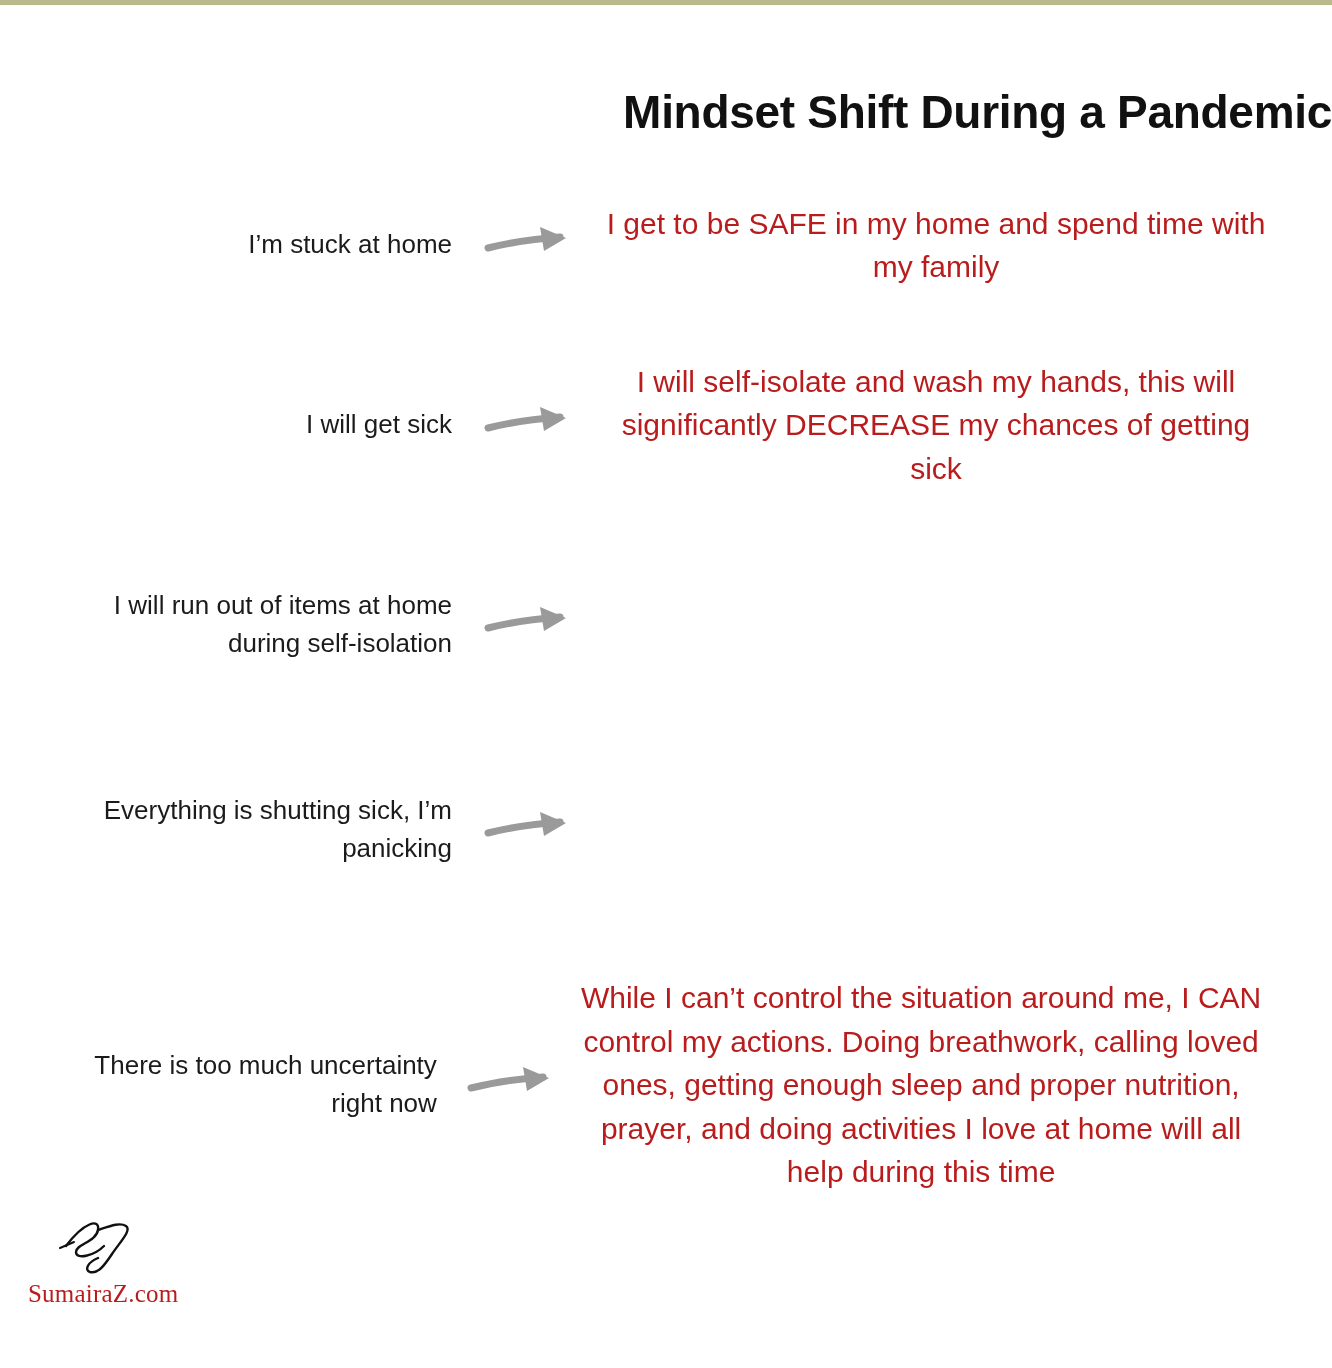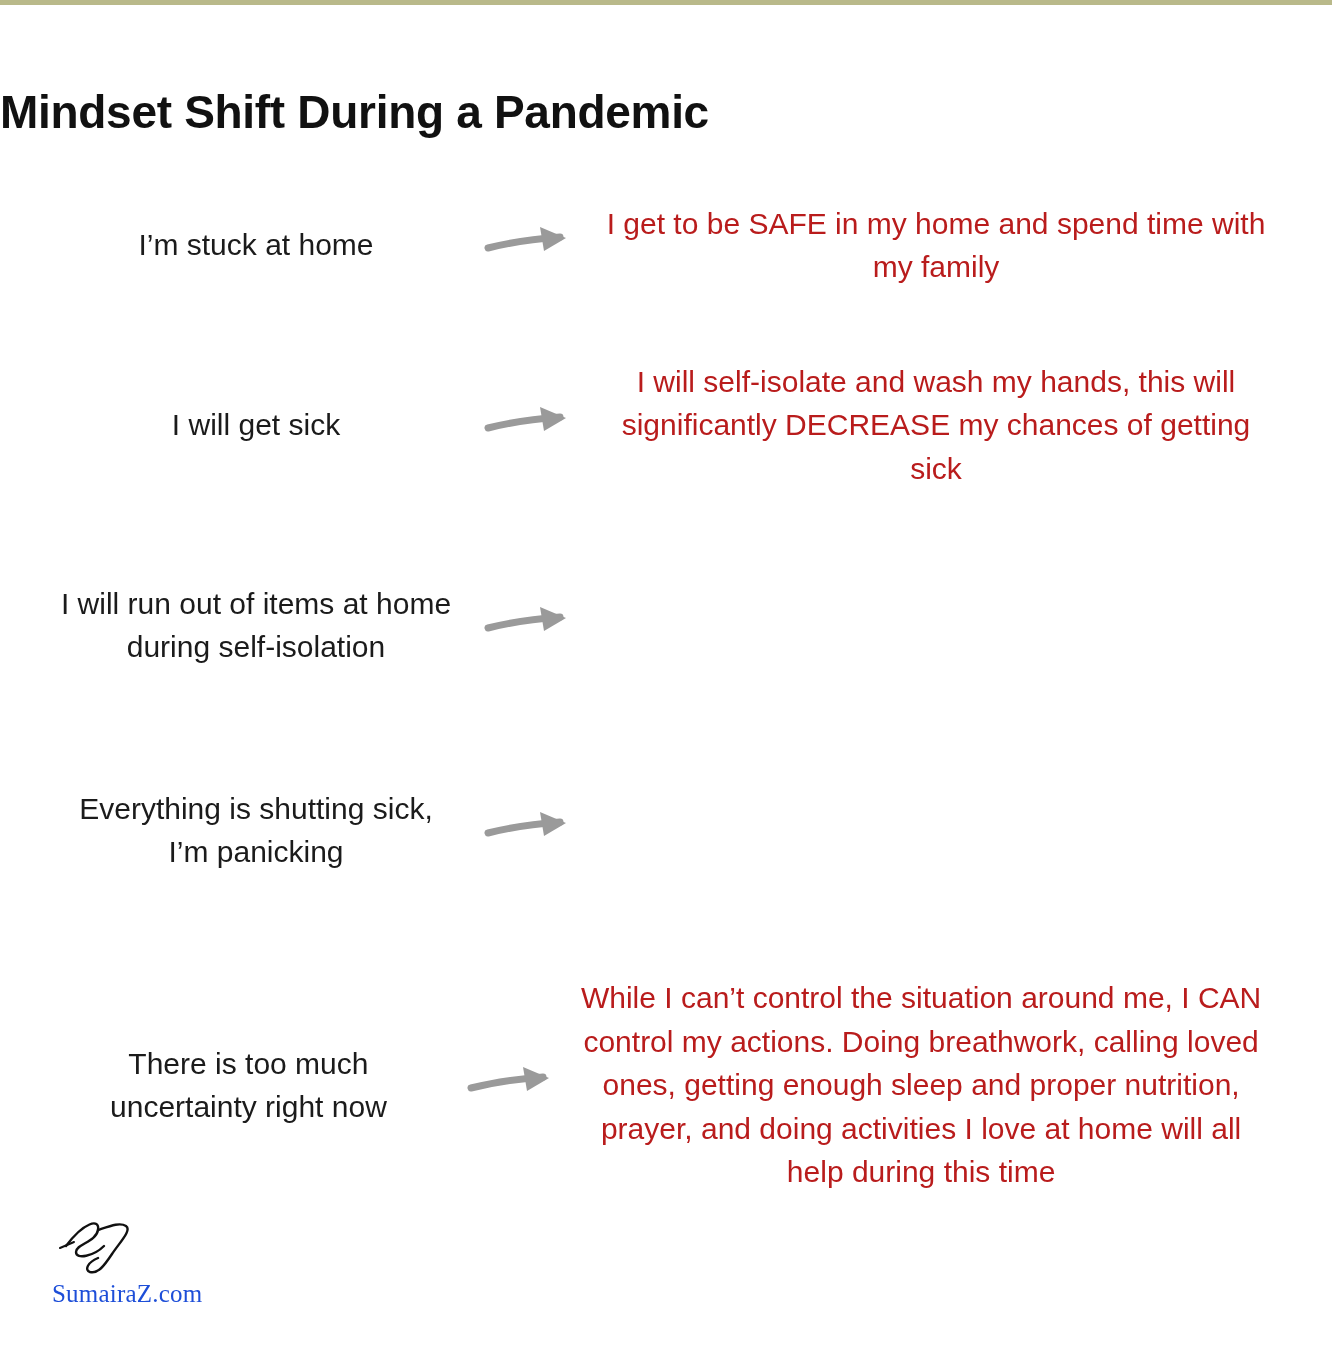--- a/index.html
+++ b/index.html
@@ -29,43 +29,43 @@
     left: 0;
     width: 1332px;
     height: 1363px;
     background: #ffffff;
   }
   .title {
     position: absolute;
     top: 80px;
     left: 0;
     width: 1332px;
-    text-align: left;
+    text-align: right;
     font-size: 46px;
     font-weight: bold;
     letter-spacing: -0.3px;
     color: #111111;
   }
   .rows {
     position: absolute;
     top: 160px;
     left: 0;
     width: 1332px;
   }
   .row {
     display: flex;
     align-items: center;
     width: 1332px;
   }
   .col-left {
     width: 470px;
     padding: 0 18px 0 60px;
     box-sizing: border-box;
-    text-align: center;
-    font-size: 30px;
+    text-align: right;
+    font-size: 26px;
     line-height: 1.45;
     color: #1b1b1b;
   }
   .col-arrow {
     width: 120px;
     display: flex;
     align-items: center;
     justify-content: center;
   }
   .col-right {
@@ -86,24 +86,23 @@
     bottom: 60px;
     width: 320px;
   }
   .sig {
     display: block;
     margin-left: 26px;
   }
   .footer-text {
     font-family: "Liberation Serif", serif;
     font-size: 25px;
-    color: #1d4ed8;
+    color: #b91c1c;
     margin-top: 2px;
     letter-spacing: 0.2px;
-    margin-left: 24px;
   }
 </style>
 </head>
 <body>
 
 <div class="top-border"></div>
 
 <div class="page">
 
   <div class="title">Mindset Shift During a Pandemic</div>

